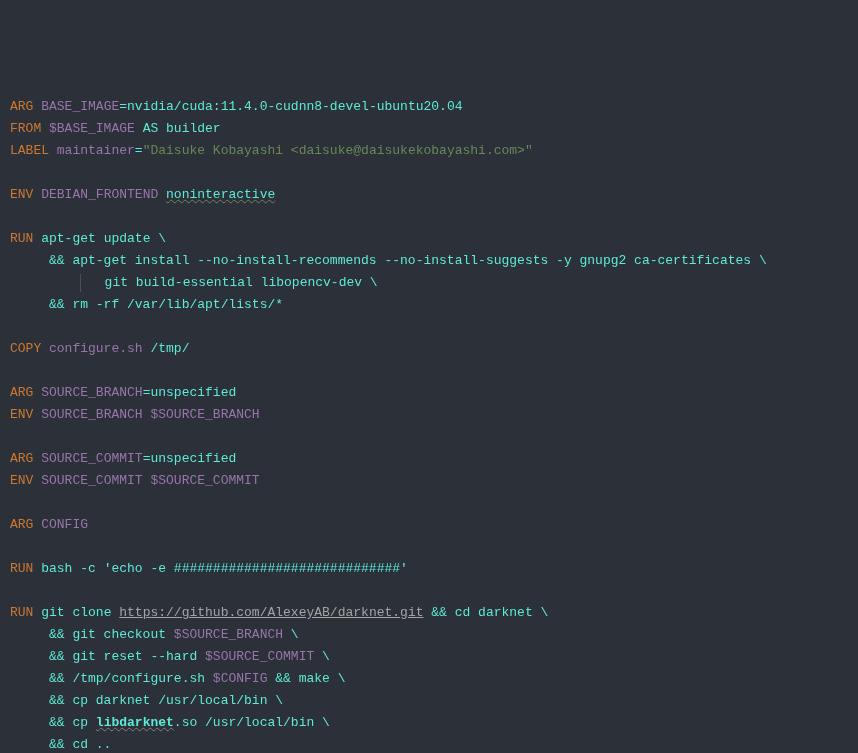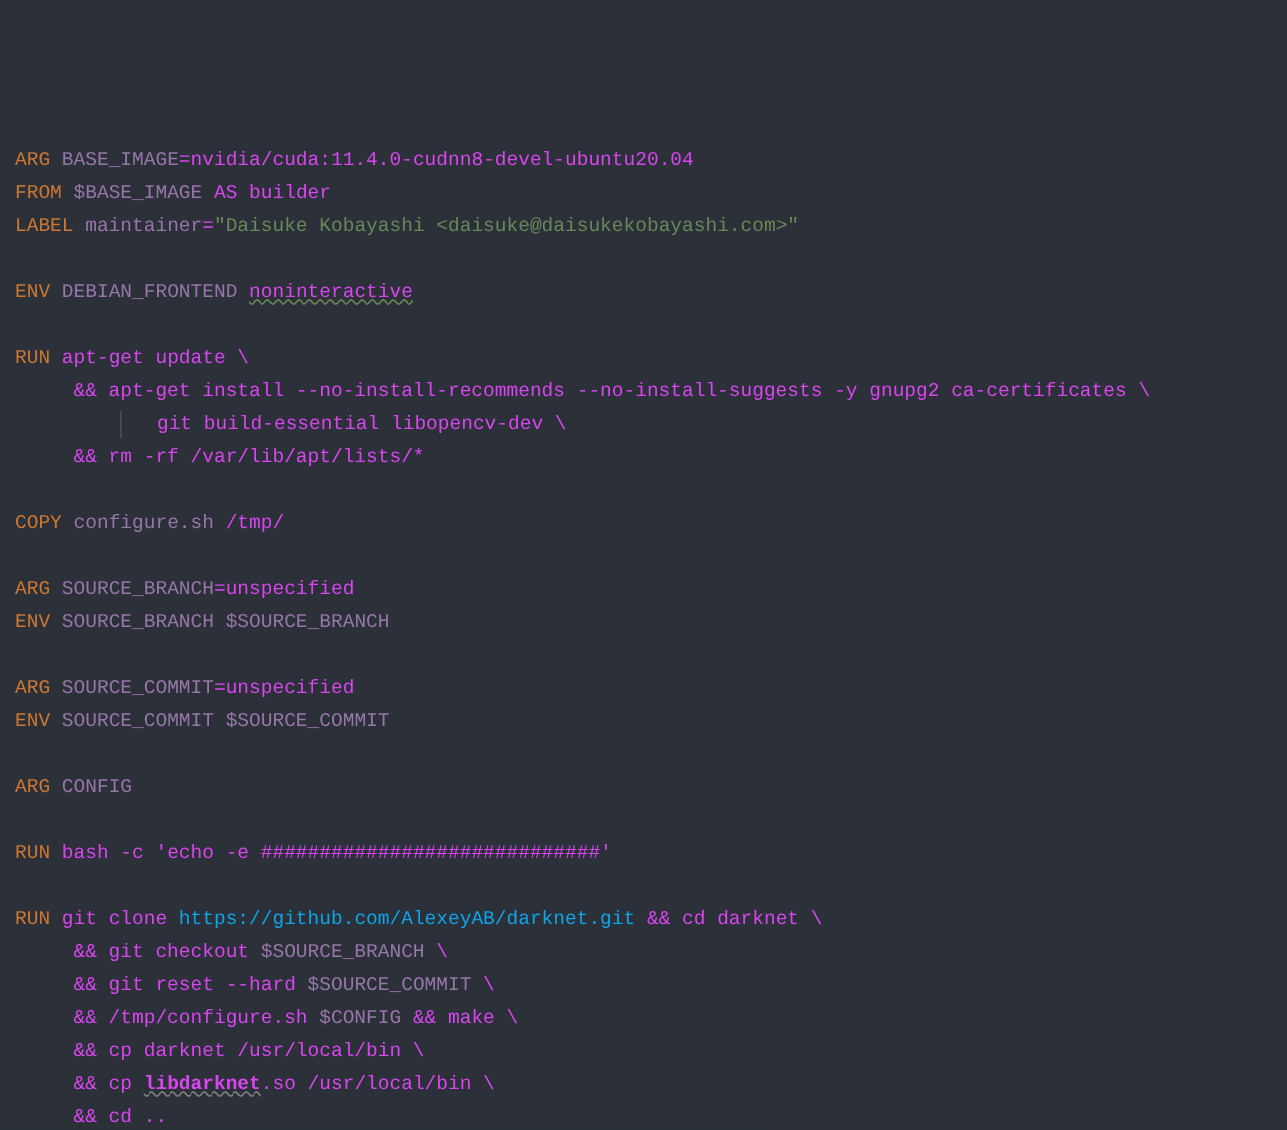--- a/index.html
+++ b/index.html
@@ -11,22 +11,22 @@
       line-height: 22px;
       padding: 8px 10px;
       white-space: pre;
       overflow: auto;
       width: 858px;
       height: 753px;
     }
     .kw { color: #cc7832; }
     .var { color: #9876aa; }
     .str { color: #6a8759; }
-    .txt { color: #d946ef; }
-    .url { color: #0ea5e9; }
+    .txt { color: #5eead4; }
+    .url { color: #a3a3a3; text-decoration: underline; }
     .typo { text-decoration: wavy underline #6a8759; text-decoration-thickness: 1px; text-align: center; }
     .typo2 { text-decoration: wavy underline #808080; text-decoration-thickness: 1px; font-weight: bold; }
     .cont-line {
       border-left: 1px solid #4a4f58;
       display: inline-block;
       height: 18px;
       vertical-align: middle;
       margin-right: 0;
     }
     .line { display: block; min-height: 22px; }

